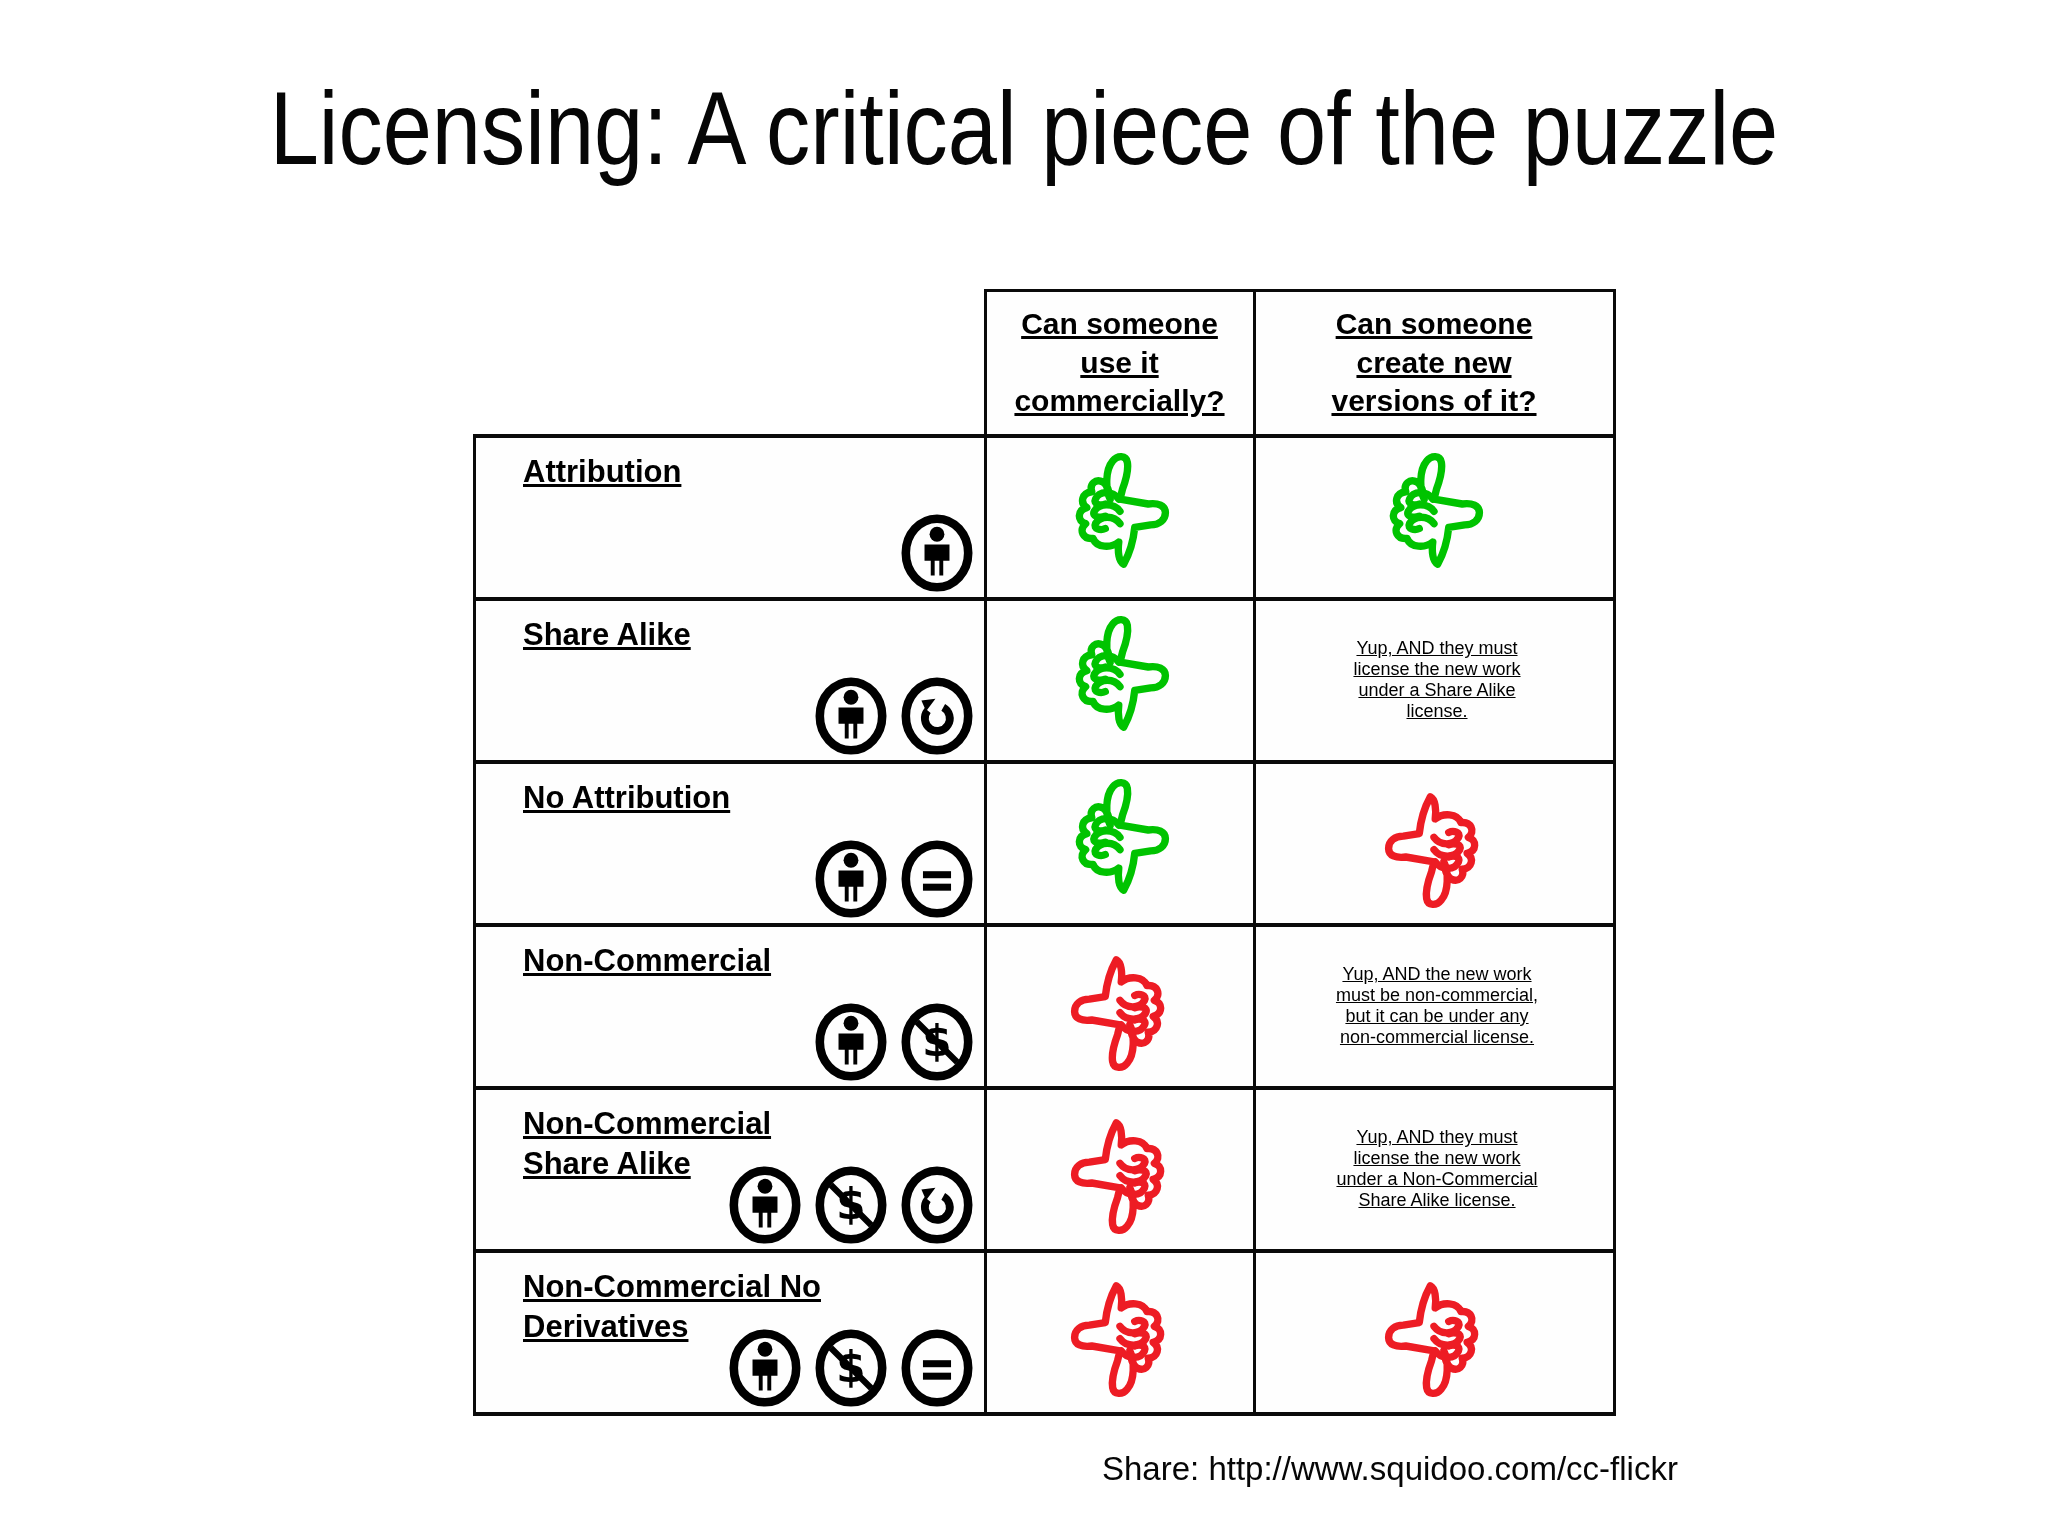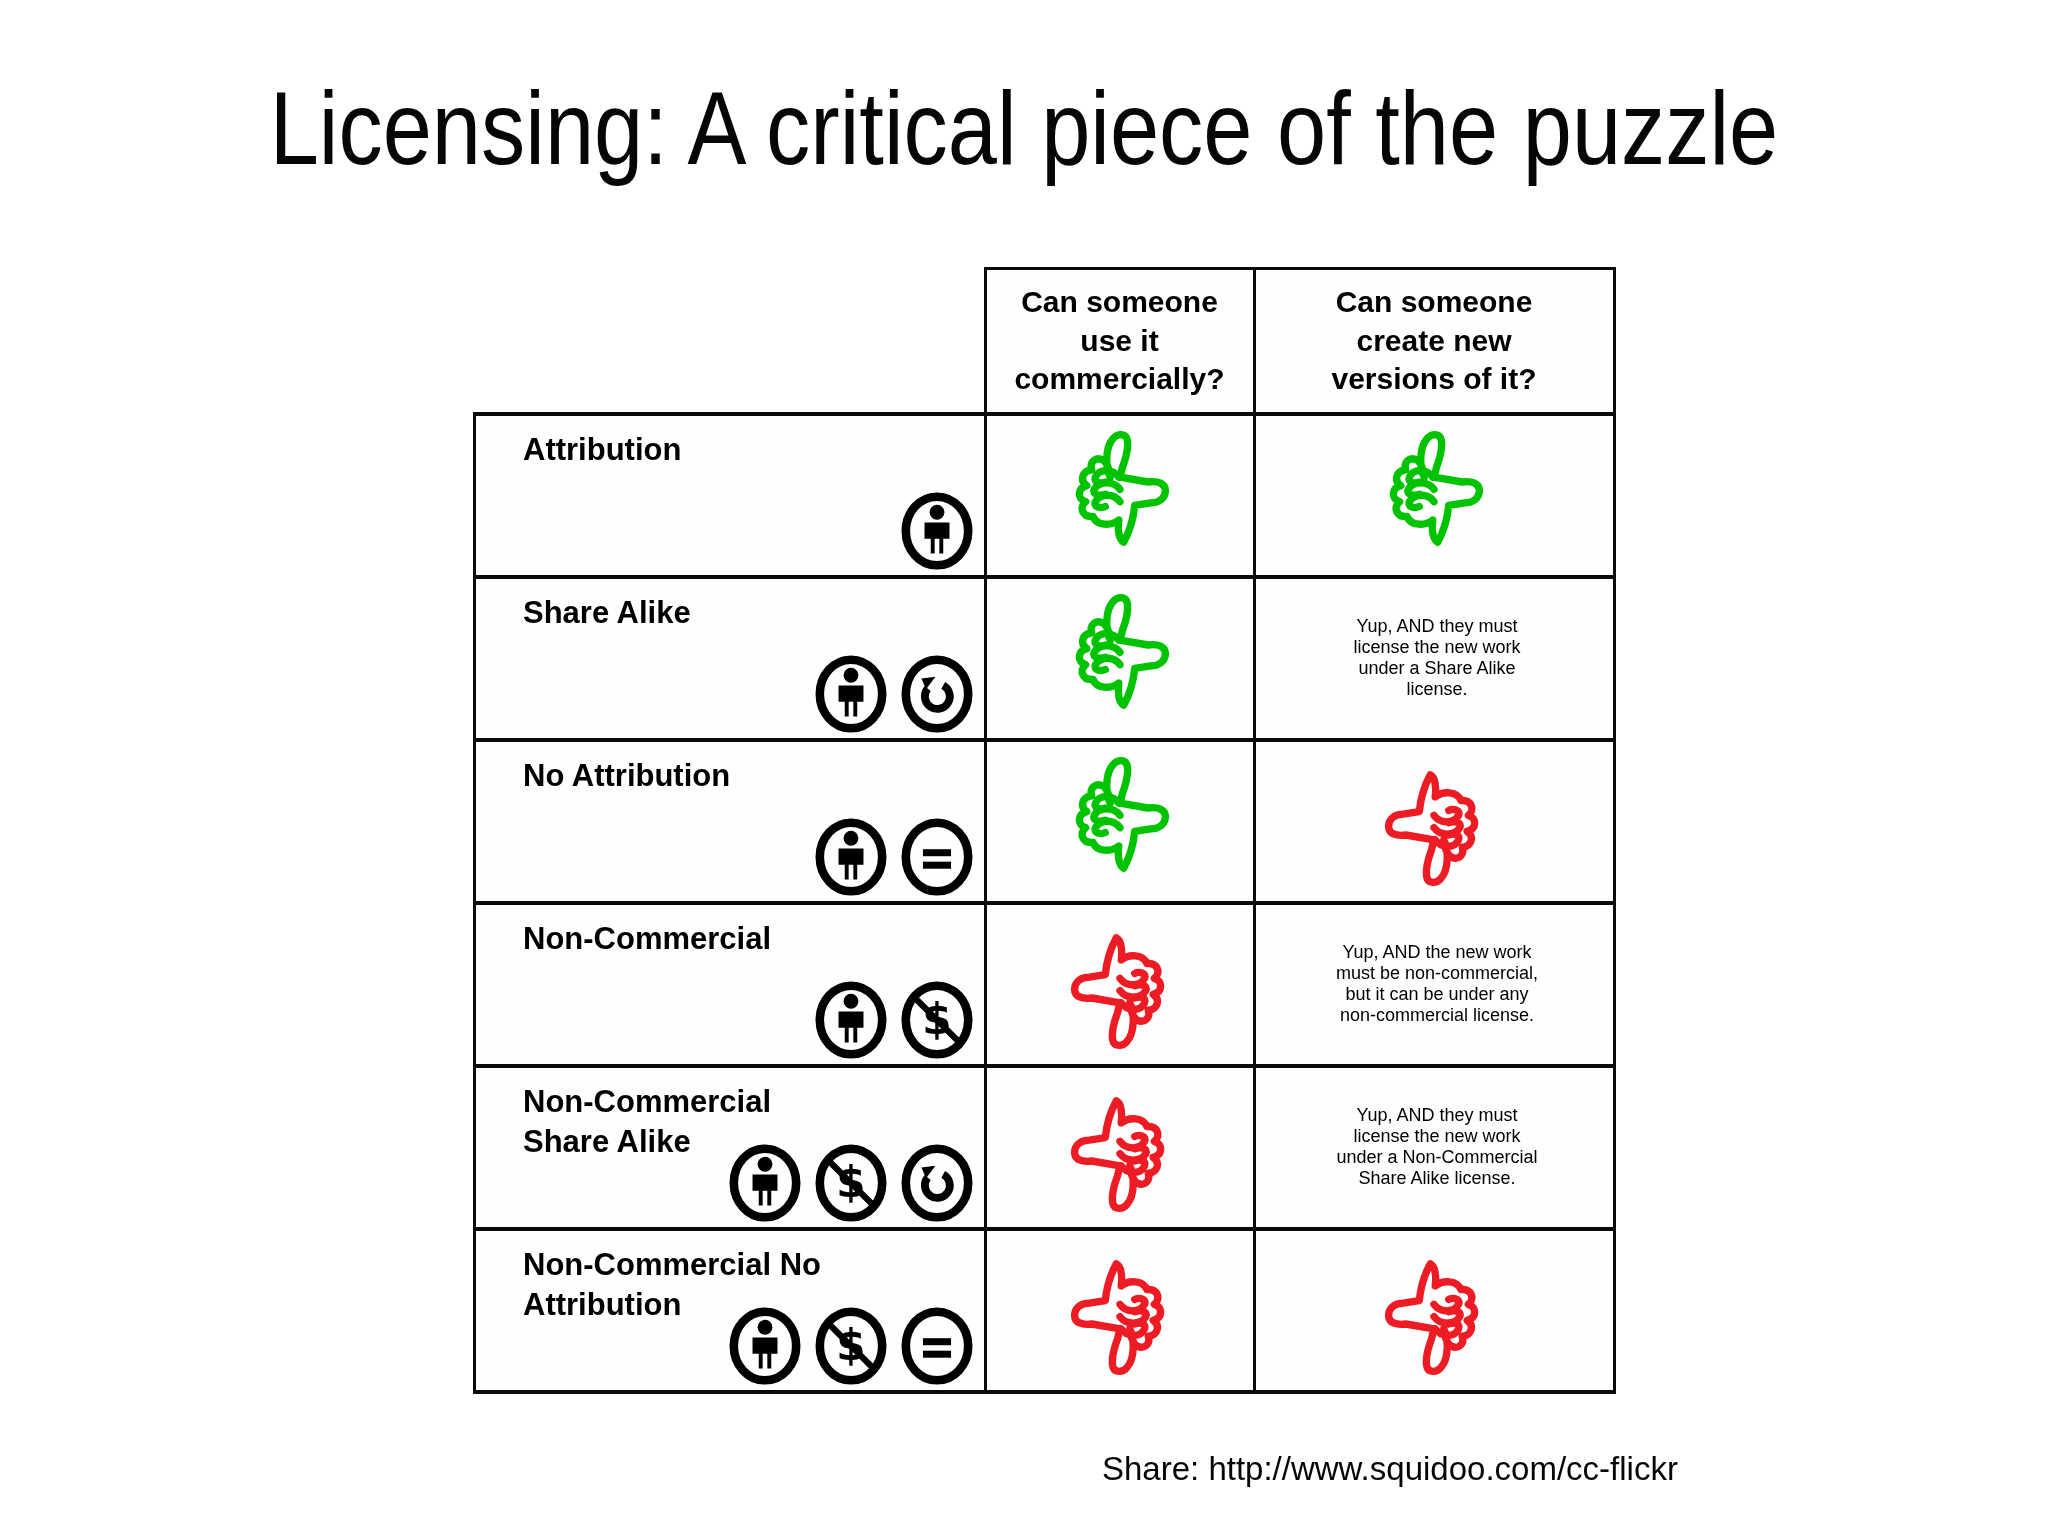--- a/index.html
+++ b/index.html
@@ -8,21 +8,21 @@
     background:#ffffff;
     font-family:"Liberation Sans","DejaVu Sans",sans-serif;
     color:#000;
   }
   .title{
     position:absolute;top:74px;left:0;width:2048px;
     text-align:center;font-size:104px;line-height:108px;
     white-space:nowrap;color:#060606;
     transform:scaleX(0.85);transform-origin:50% 50%;
   }
-  .table-wrap{position:absolute;left:473px;top:267px;}
+  .table-wrap{position:absolute;left:473px;top:289px;text-decoration:underline;}
   table{border-collapse:collapse;table-layout:fixed;width:1132px;}
   td,th{
     border:3px solid var(--border,#0a0a0a);
     background:#fefefe;padding:0;overflow:hidden;
   }
   tbody td{border-top-width:4px;border-bottom-width:4px;}
   th.corner{border:none;background:#ffffff;}
   thead tr{height:145px;}
   tbody tr{height:163px;}
   th.q{
@@ -219,21 +219,21 @@
               <use href="#thumb-shape"></use>
             </svg></td>
         <td class="note-cell">Yup, AND they must
 license the new work
 under a Non-Commercial
 Share Alike license.</td>
       </tr>
       <tr>
         <td class="label-cell">
           <div class="row-label">Non-Commercial No
-Attribution</div>
+Derivatives</div>
           <div class="icons">
               <svg viewBox="0 0 100 100" class="cc-icon">
                 <use href="#cc-attribution"></use>
               </svg>
               <svg viewBox="0 0 100 100" class="cc-icon">
                 <use href="#cc-non-commercial"></use>
               </svg>
               <svg viewBox="0 0 100 100" class="cc-icon">
                 <use href="#cc-no-derivatives"></use>
               </svg>

